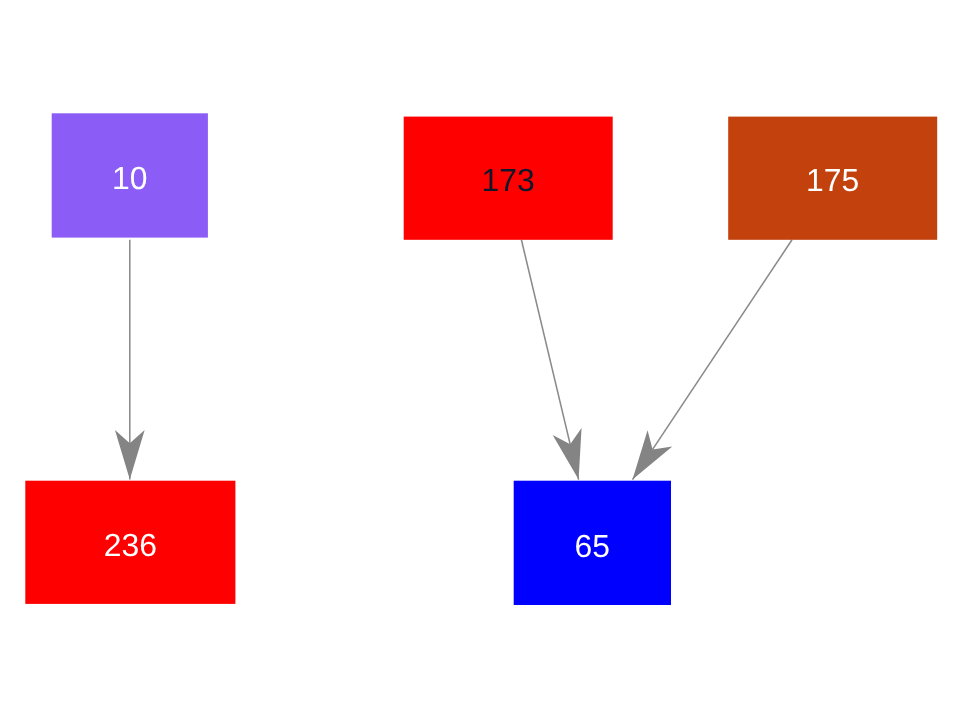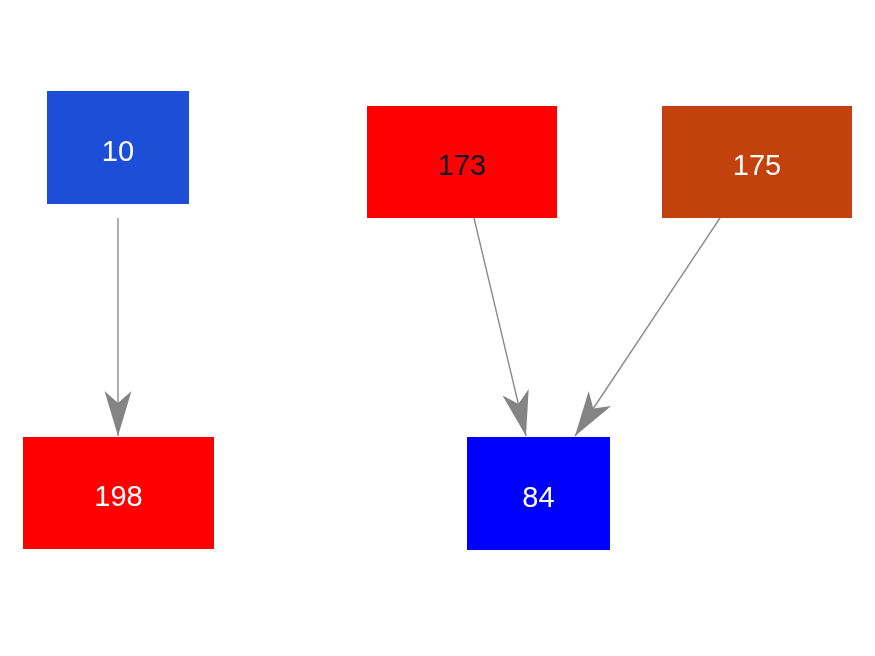--- a/index.html
+++ b/index.html
@@ -48,29 +48,29 @@
     <defs>
       <marker id="vee-arrowhead" markerUnits="userSpaceOnUse" markerWidth="46" markerHeight="28" refX="45" refY="13.5" orient="auto" style="overflow:visible">
         <polygon class="arrowhead" points="0,0 45,13.5 0,27 12,13.5" fill="#848484"></polygon>
       </marker>
     </defs>
     <line class="edge" marker-end="url(#vee-arrowhead)" x1="118" y1="218" x2="118" y2="436" stroke="#8a8a8a" stroke-width="1.4"></line>
     <line class="edge" marker-end="url(#vee-arrowhead)" x1="474" y1="218" x2="526" y2="436" stroke="#8a8a8a" stroke-width="1.4"></line>
     <line class="edge" marker-end="url(#vee-arrowhead)" x1="720" y1="218" x2="575" y2="436" stroke="#8a8a8a" stroke-width="1.4"></line>
   </svg>
 
-  <div class="node" style="left: 47px; top: 91px; width: 142px; height: 113px; background: #1d4ed8;">
+  <div class="node" style="left: 47px; top: 103px; width: 142px; height: 113px; background: #8b5cf6;">
     <span class="node-label" style="color: rgb(255, 255, 255);">10</span>
   </div>
   <div class="node" style="left: 367px; top: 106px; width: 190px; height: 112px; background: rgb(255, 0, 0);">
     <span class="node-label" style="color: #0f172a;">173</span>
   </div>
   <div class="node" style="left: 662px; top: 106px; width: 190px; height: 112px; background: #c2410c;">
     <span class="node-label" style="color: rgb(255, 255, 255);">175</span>
   </div>
   <div class="node" style="left: 23px; top: 437px; width: 191px; height: 112px; background: rgb(255, 0, 0);">
-    <span class="node-label" style="color: rgb(255, 255, 255);">198</span>
+    <span class="node-label" style="color: rgb(255, 255, 255);">236</span>
   </div>
   <div class="node" style="left: 467px; top: 437px; width: 143px; height: 113px; background: rgb(0, 0, 255);">
-    <span class="node-label" style="color: rgb(255, 255, 255);">84</span>
+    <span class="node-label" style="color: rgb(255, 255, 255);">65</span>
   </div>
 
 </div>
 
 </body></html>

